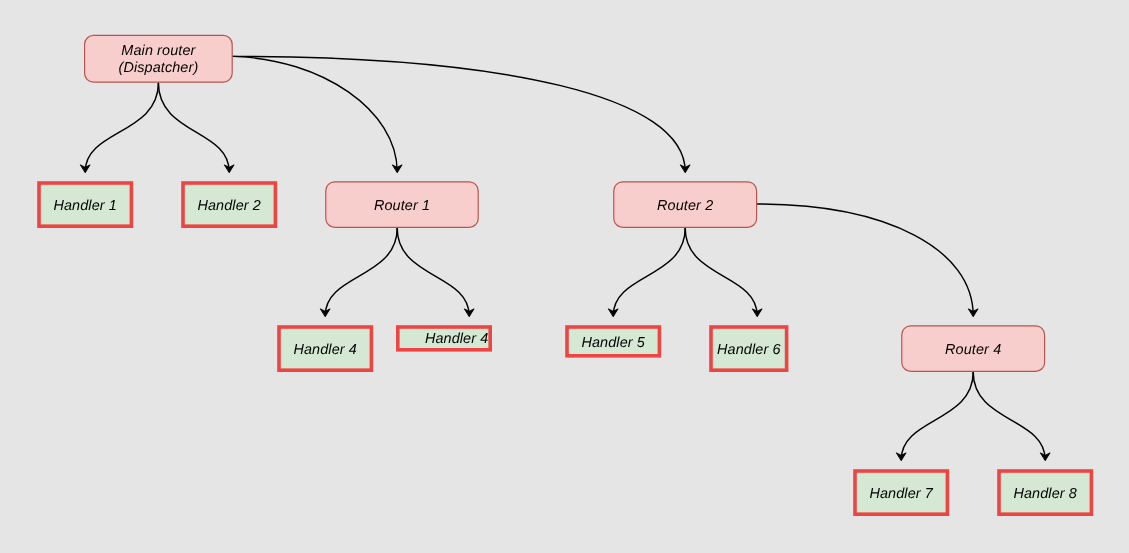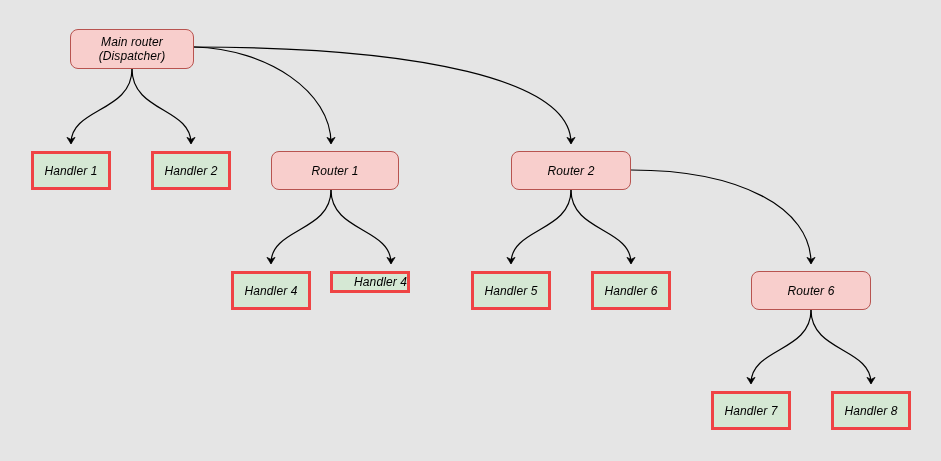--- a/index.html
+++ b/index.html
@@ -96,28 +96,28 @@
       </div>
       <div class="node node-router" style="left: 511px; top: 151px; width: 120px; height: 39px;">
         <span class="node-label">Router 2</span>
       </div>
       <div class="node node-handler" style="left: 231px; top: 271px; width: 80px; height: 39px;">
         <span class="node-label">Handler 4</span>
       </div>
       <div class="node node-handler" style="left: 330px; top: 271px; width: 80px; height: 22px; justify-content: flex-end;">
         <span class="node-label">Handler 4</span>
       </div>
-      <div class="node node-handler" style="left: 471px; top: 271px; width: 80px; height: 39px;">
+      <div class="node node-handler" style="left: 471px; top: 271px; width: 80px; height: 27px;">
         <span class="node-label">Handler 5</span>
       </div>
-      <div class="node node-handler" style="left: 591px; top: 271px; width: 80px; height: 39px;">
+      <div class="node node-handler" style="left: 591px; top: 271px; width: 66px; height: 39px;">
         <span class="node-label">Handler 6</span>
       </div>
       <div class="node node-router" style="left: 751px; top: 271px; width: 120px; height: 39px;">
-        <span class="node-label">Router 6</span>
+        <span class="node-label">Router 4</span>
       </div>
       <div class="node node-handler" style="left: 711px; top: 391px; width: 80px; height: 39px;">
         <span class="node-label">Handler 7</span>
       </div>
       <div class="node node-handler" style="left: 831px; top: 391px; width: 80px; height: 39px;">
         <span class="node-label">Handler 8</span>
       </div>
     </div>
 
 </div>

